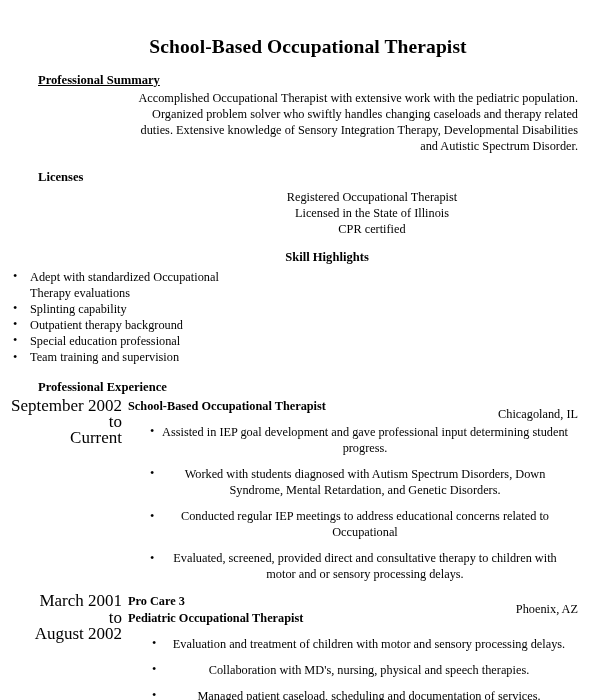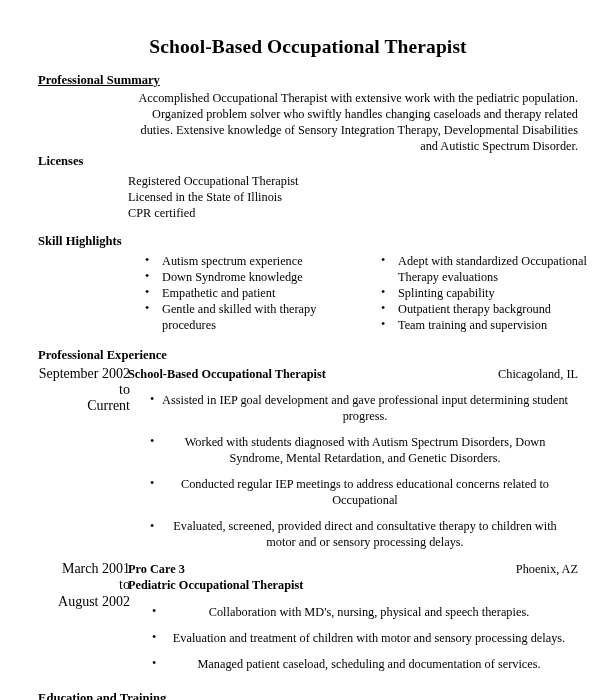--- a/index.html
+++ b/index.html
@@ -33,41 +33,41 @@
   }
 
   
   .section-header {
     font-size: 12.6px;
     font-weight: bold;
     margin-left: 38px;
     line-height: 1.15;
   }
   .sec-gap-summary { margin-top: 16px; text-decoration: underline; }
-  .sec-gap-licenses { }
-  .sec-gap-skills { margin-top: 13px; }
+  .sec-gap-licenses { margin-top: 16px; }
+  .sec-gap-skills { margin-top: 13px; text-align: center; }
   .sec-gap-exp { margin-top: 15px; }
   .sec-gap-edu { margin-top: 19px; }
 
   
   .body-block {
     margin-left: 128px;
     margin-right: 38px;
     font-size: 12.3px;
     line-height: 16.1px;
   }
   .body-block p {
     margin: 0;
   }
   .line-list {
     margin-left: 128px;
     font-size: 12.3px;
     line-height: 16.1px;
   }
-  .line-list div { margin: 0; }
+  .line-list div { margin: 0; text-align: center; }
 
   .summary-wrap { margin-top: 3px; text-align: right; }
   .licenses-wrap { margin-top: 4px; }
 
   
   .skills {
     margin-top: 4px;
     position: relative;
     display: flex;
     font-size: 12.3px;
@@ -107,38 +107,37 @@
   .entry {
     position: relative;
     font-size: 12.3px;
     line-height: 16.1px;
   }
   .date-col {
     position: absolute;
     left: 0;
     width: 122px;
     text-align: right;
-    font-size: 14px;
-    line-height: 16.1px;
-    margin-left: 8px;
+    font-size: 17px;
+    line-height: 16.1px;
   }
   .date-col div { margin: 0; }
   .entry-body {
     margin-left: 128px;
     margin-right: 38px;
     position: relative;
   }
   .org-line {
     font-weight: bold;
     position: relative;
   }
   .org-loc {
     position: absolute;
     right: 0;
-    top: 0;
+    top: 8px;
     font-weight: normal;
   }
   .role-line {
     font-weight: bold;
   }
 
   .entry-bullets {
     list-style: none;
     margin: 0;
     padding: 0;
@@ -180,33 +179,26 @@
 
   <div class="section-header sec-gap-licenses">Licenses</div>
   <div class="line-list licenses-wrap">
     <div>Registered Occupational Therapist</div>
     <div>Licensed in the State of Illinois</div>
     <div>CPR certified</div>
   </div>
 
   <div class="section-header sec-gap-skills">Skill Highlights</div>
   <div class="skills">
-    <div class="skills-col skills-col-left">
-      <ul class="bullets">
-        <li>Autism spectrum experience</li>
-        <li>Down Syndrome knowledge</li>
-        <li>Empathetic and patient</li>
-        <li>Gentle and skilled with therapy procedures</li>
-      </ul>
-    </div>
     <div class="skills-col skills-col-right">
       <ul class="bullets">
         <li>Adept with standardized Occupational Therapy evaluations</li>
         <li>Splinting capability</li>
         <li>Outpatient therapy background</li>
+        <li>Special education professional</li>
         <li>Team training and supervision</li>
       </ul>
     </div>
   </div>
 
   <div class="section-header sec-gap-exp">Professional Experience</div>
 
   <div class="entry entry-gap-1">
     <div class="date-col">
       <div>September 2002</div>
@@ -233,22 +225,22 @@
       <div>to</div>
       <div>August 2002</div>
     </div>
     <div class="entry-body">
       <div class="org-line">
         <span>Pro Care 3</span>
         <span class="org-loc">Phoenix, AZ</span>
       </div>
       <div class="role-line">Pediatric Occupational Therapist</div>
       <ul class="entry-bullets indent-deep">
+        <li>Evaluation and treatment of children with motor and sensory processing delays.</li>
         <li>Collaboration with MD's, nursing, physical and speech therapies.</li>
-        <li>Evaluation and treatment of children with motor and sensory processing delays.</li>
         <li>Managed patient caseload, scheduling and documentation of services.</li>
       </ul>
     </div>
   </div>
 
   <div class="section-header sec-gap-edu">Education and Training</div>
 
 </div>
 
 </body></html>

